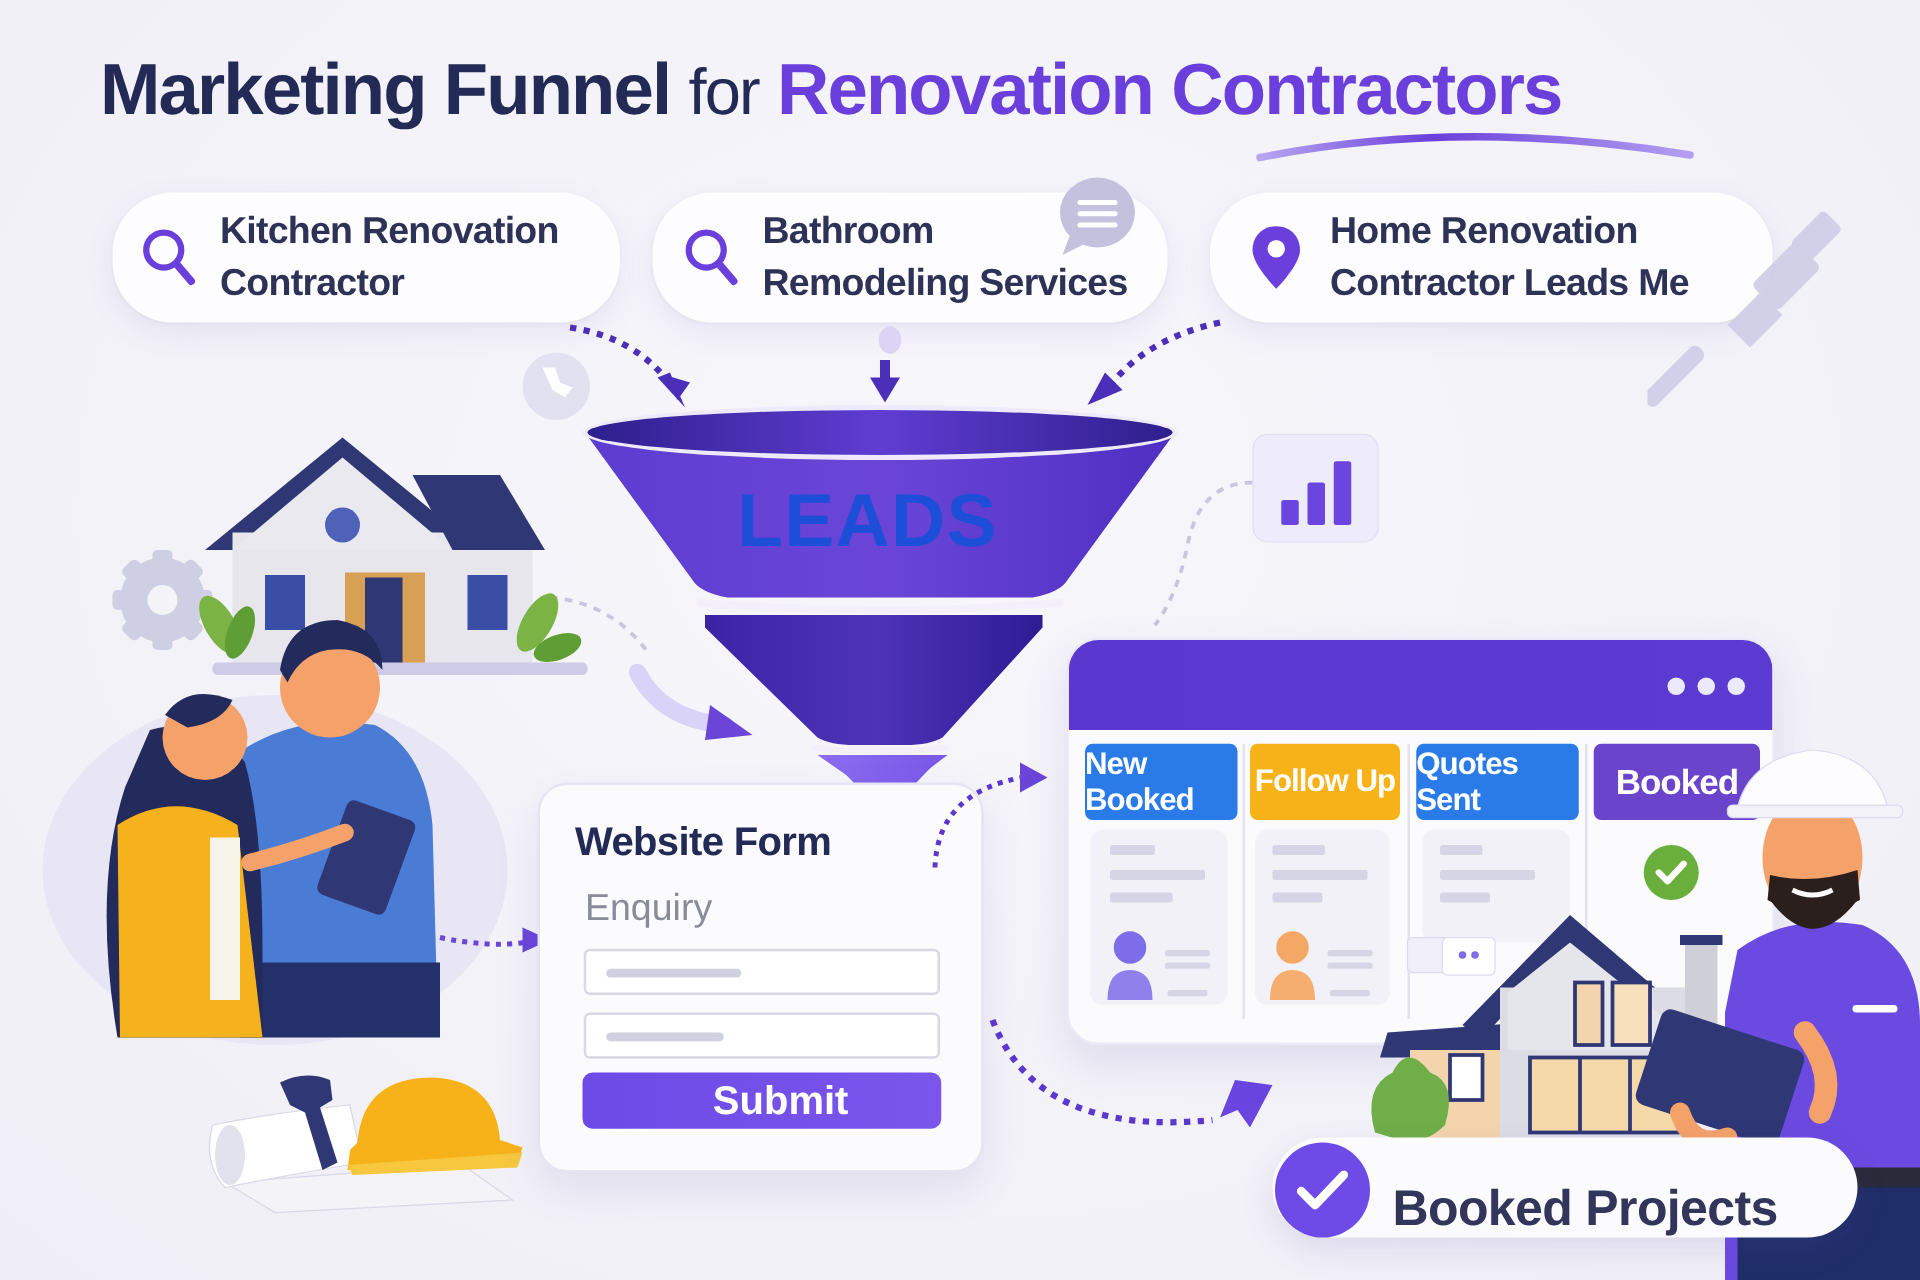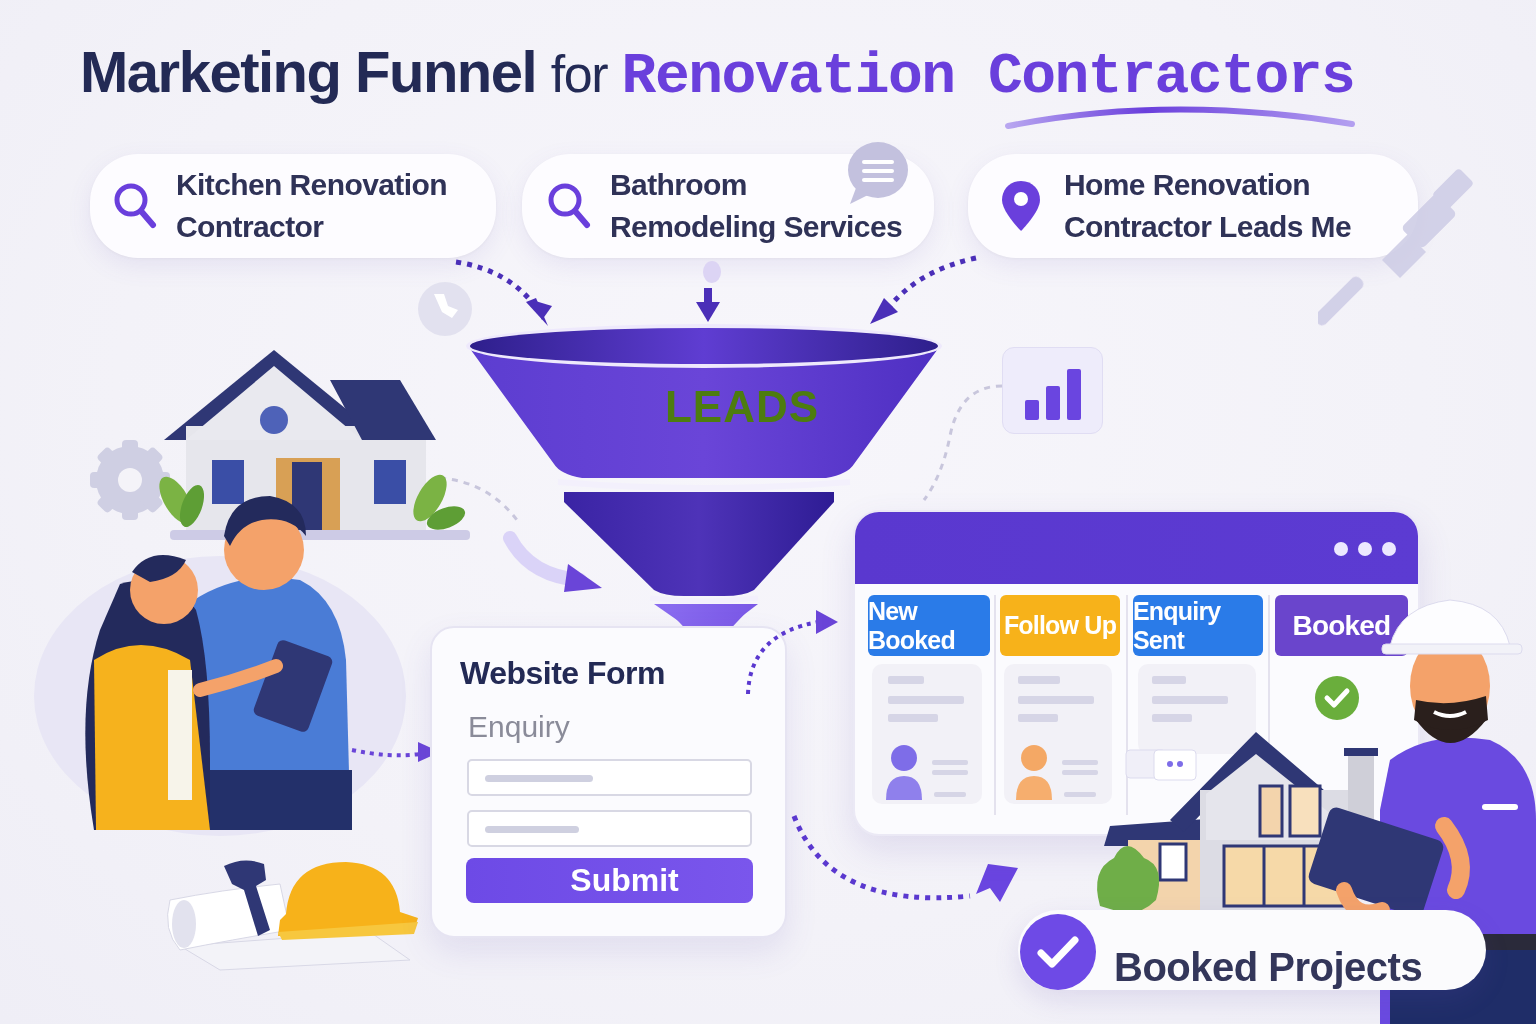--- a/index.html
+++ b/index.html
@@ -13,40 +13,40 @@
   .abs { position: absolute; }
 
   
   .title {
     left: 80px; top: 32px; height: 80px;
     font-size: 58px; font-weight: 700; letter-spacing: -1.5px;
     white-space: nowrap; line-height: 80px;
   }
   .title .t-dark { color: #232a55; }
   .title .t-for { color: #232a55; font-weight: 400; font-size: 52px; }
-  .title .t-accent { color: #6a3fdc; font-family: Liberation Mono, monospace; }
+  .title .t-accent { color: #6a3fdc; }
   .title-underline { left: 1000px; top: 100px; width: 360px; height: 40px; }
 
   
   .pill {
     background: #fdfcff;
     border-radius: 48px;
     box-shadow: 0 8px 24px rgba(110, 90, 190, 0.10), 0 1px 3px rgba(0,0,0,0.04);
     display: flex; align-items: center;
   }
   .pill-text {
     font-size: 30px; font-weight: 700; line-height: 42px; color: #2f3257;
     letter-spacing: -0.6px;
   }
   .pill-icon { flex: 0 0 auto; margin-right: 18px; }
 
   
   .funnel-label {
-    left: 552px; top: 382px; width: 380px; text-align: center;
-    font-size: 44px; font-weight: 700; color: #4d7c0f; letter-spacing: 1px;
+    left: 504px; top: 382px; width: 380px; text-align: center;
+    font-size: 60px; font-weight: 700; color: #1d4ed8; letter-spacing: 1px;
   }
 
   
   .form-card {
     left: 430px; top: 626px; width: 357px; height: 312px;
     background: #fbfbfe; border-radius: 24px;
     border: 2px solid #e6e4f2;
     box-shadow: 0 14px 32px rgba(100, 80, 180, 0.12);
   }
   .form-title {
@@ -346,21 +346,21 @@
     <div class="crm-dots">
         <span></span>
         <span></span>
         <span></span>
       </div>
   </div>
 </div>
 
 <div class="abs crm-col-head" style="left:868px; width:122px; background:#2a7be8;">New Booked</div>
 <div class="abs crm-col-head" style="left:1000px; width:120px; background:#f7b21a;">Follow Up</div>
-<div class="abs crm-col-head" style="left:1133px; width:130px; background:#2a7be8;">Enquiry Sent</div>
+<div class="abs crm-col-head" style="left:1133px; width:130px; background:#2a7be8;">Quotes Sent</div>
 <div class="abs crm-col-head" style="left:1275px; width:133px; background:#6a45cc; font-size:28px;">Booked</div>
 
 <div class="abs crm-divider" style="left:994px;"></div>
 <div class="abs crm-divider" style="left:1126px;"></div>
 <div class="abs crm-divider" style="left:1268px;"></div>
 
 <div class="abs crm-col-body" style="left:872px; width:110px;">
   <div class="bar" style="left:16px; top:12px; width:36px;"></div>
   <div class="bar" style="left:16px; top:32px; width:76px;"></div>
   <div class="bar" style="left:16px; top:50px; width:50px;"></div>

